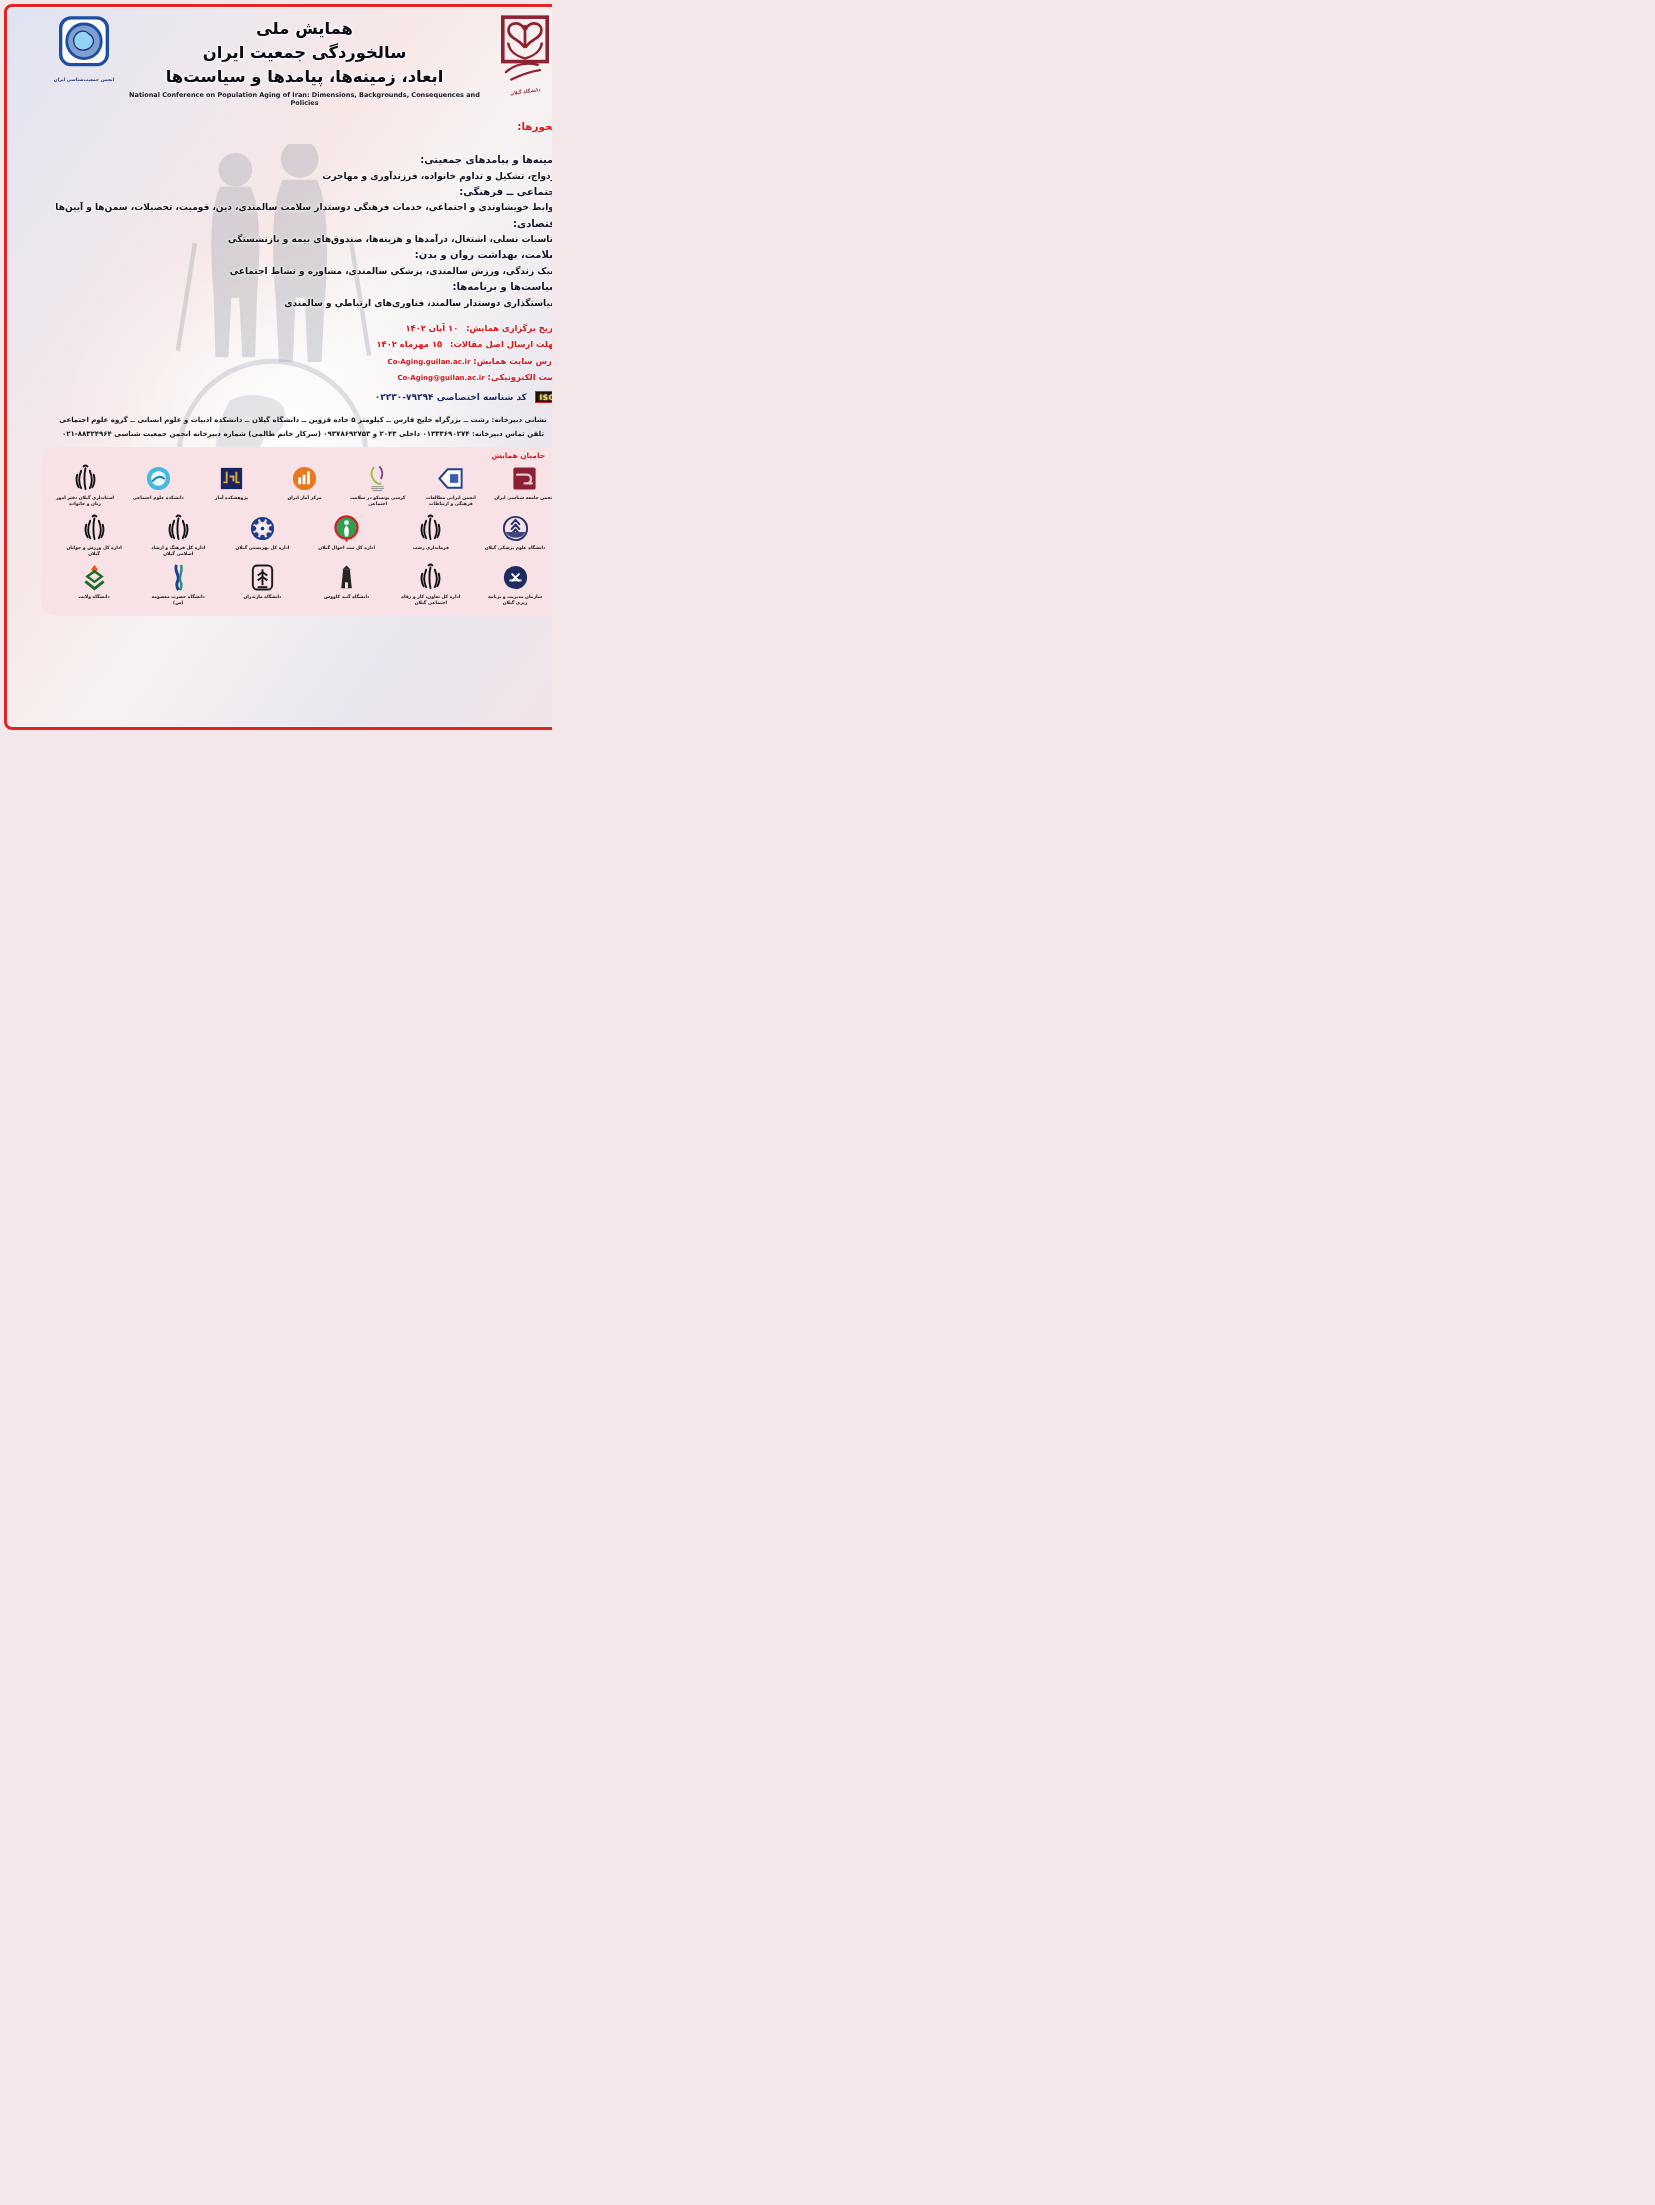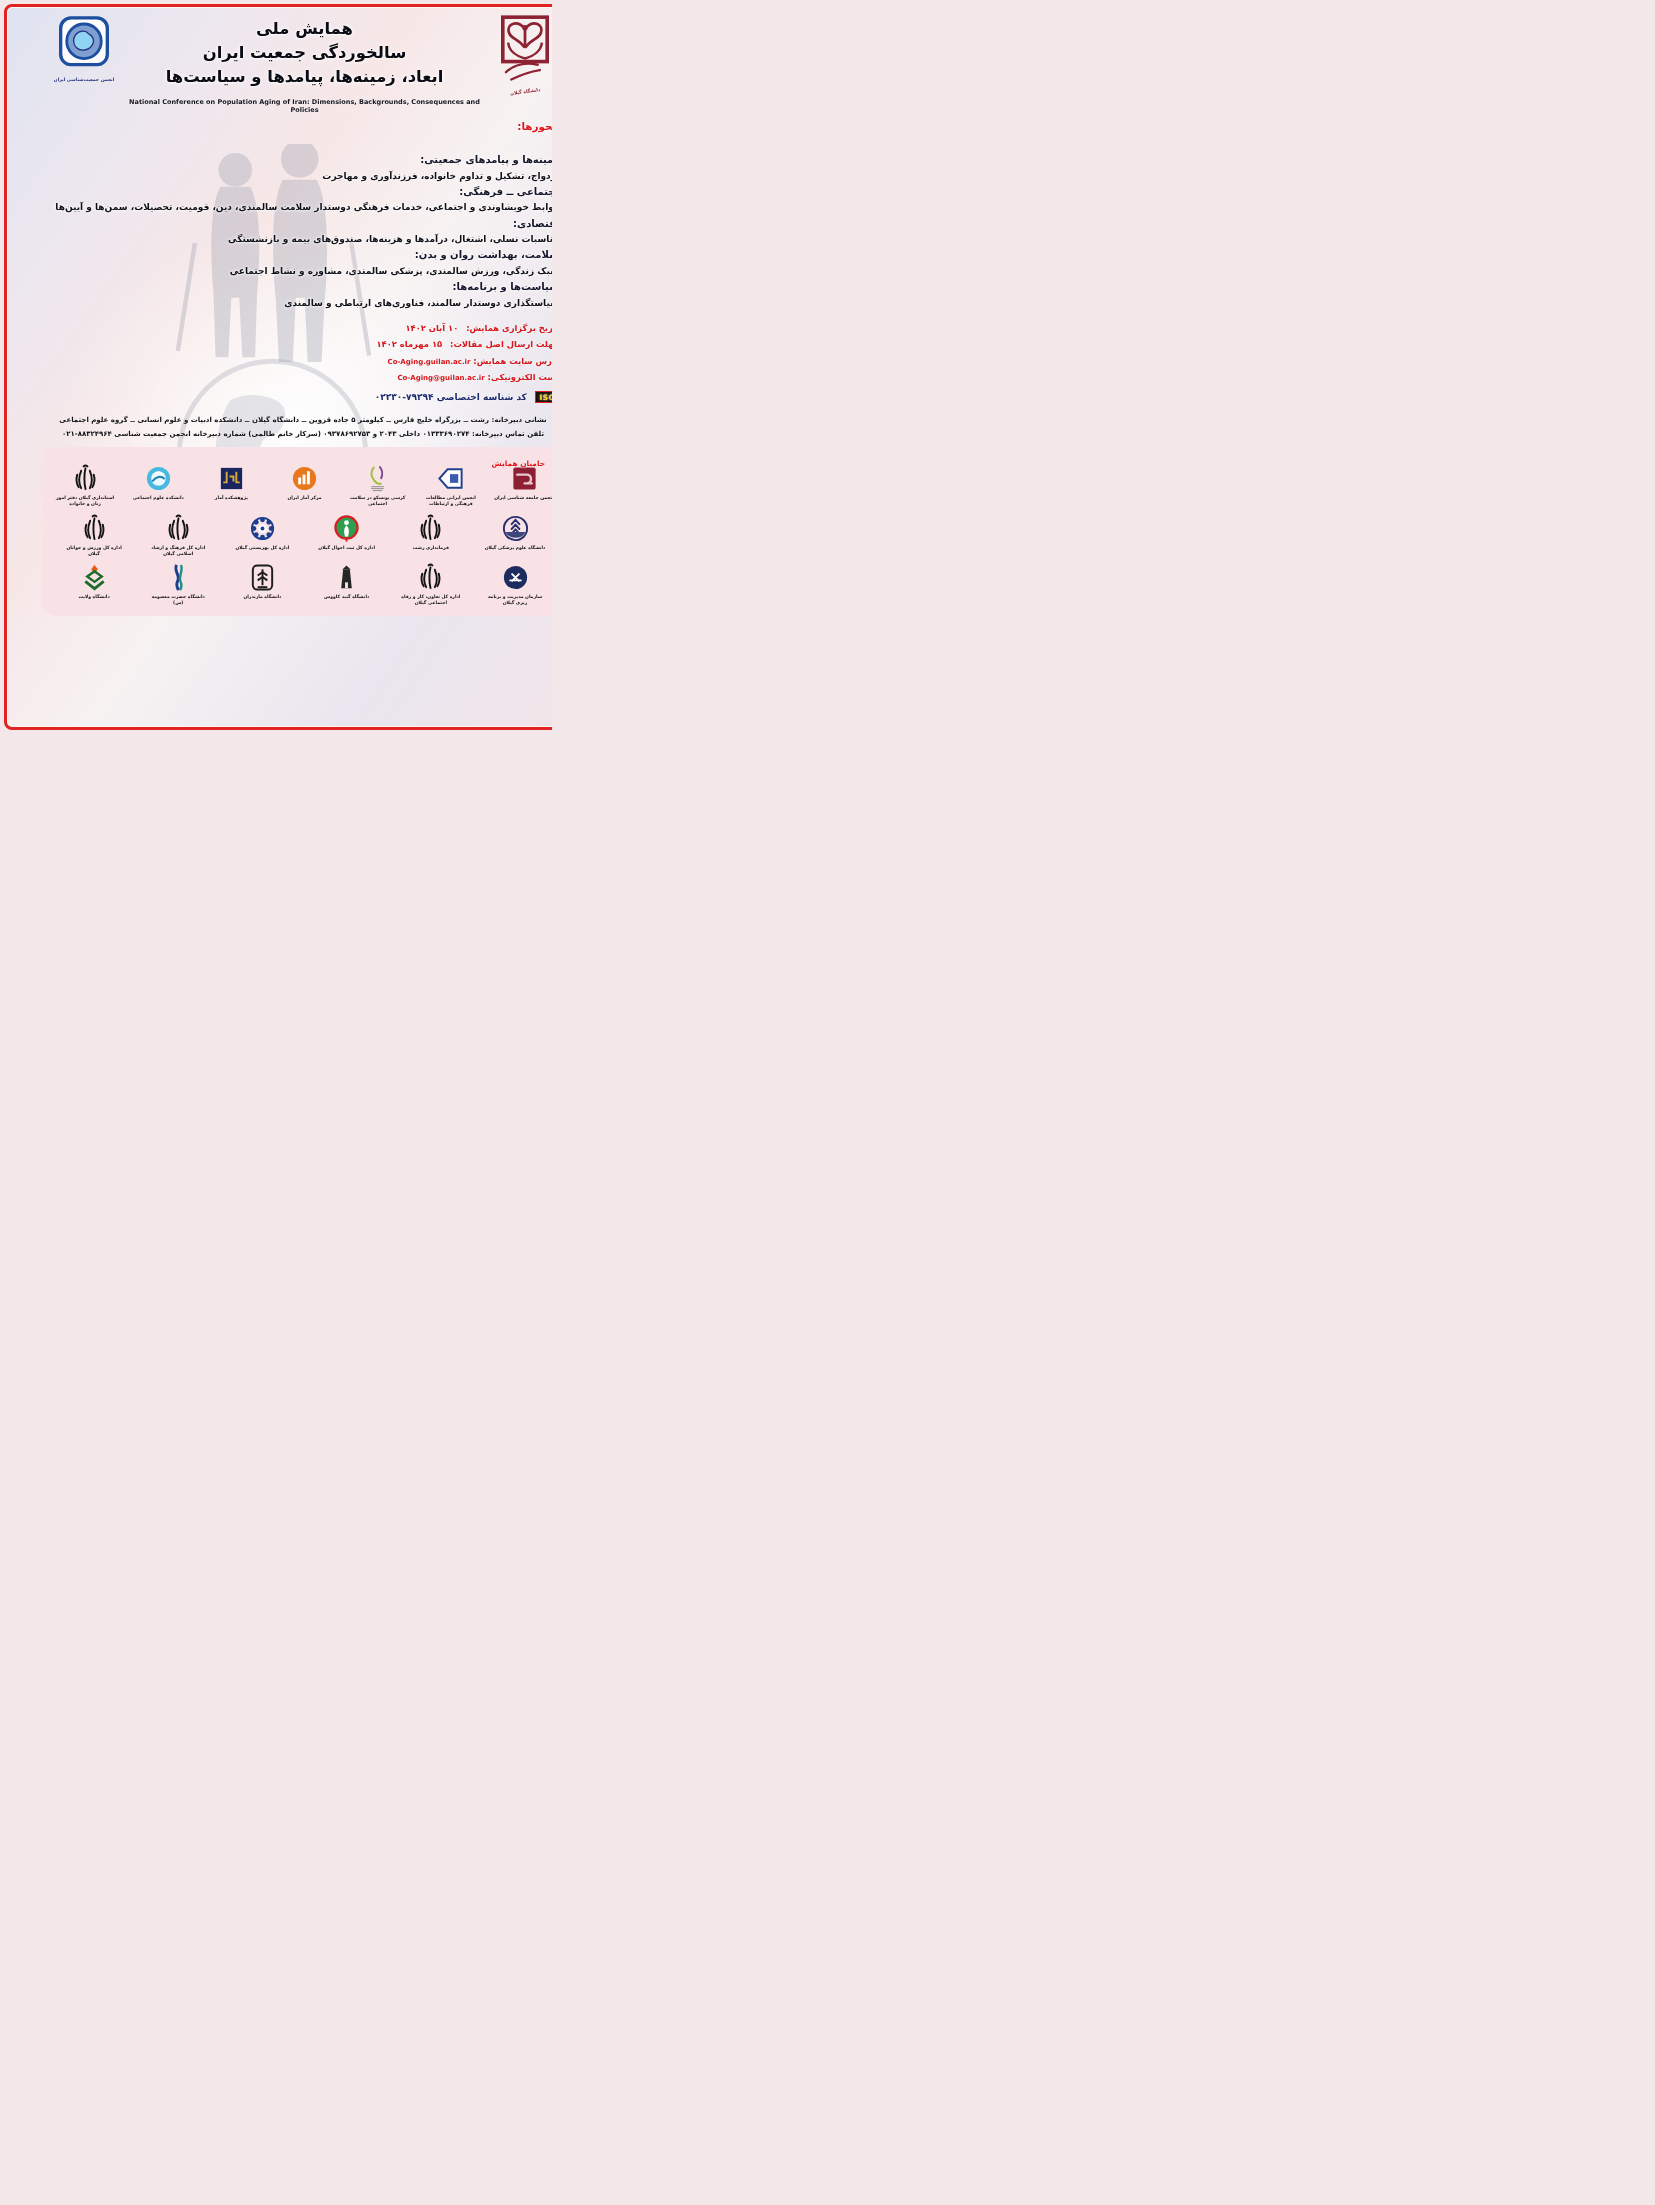--- a/index.html
+++ b/index.html
@@ -27,21 +27,21 @@
 
   
   header{display:flex;align-items:flex-start;padding:7px 11px 0 11px;min-height:102px;}
   .hlogo{display:flex;flex-direction:column;align-items:center;width:74px;flex:0 0 auto;}
   .hlogo .cap{font-size:4.5px;font-weight:bold;text-align:center;margin-top:1px;}
   .cap-pop{color:#27337f;}
   .cap-guilan{color:#8d2332;font-size:5.5px;transform:rotate(-8deg);}
   .titles{flex:1 1 auto;text-align:center;padding-top:3px;}
   .tline{font-size:16.4px;font-weight:bold;color:#0b0b14;line-height:1.45;
          text-shadow:0 0 2.5px #fff,0 0 4.5px #fff;}
-  .subtitle{direction:ltr;font-size:6.5px;font-weight:bold;color:#15151f;margin-top:10px;
+  .subtitle{direction:ltr;font-size:6.5px;font-weight:bold;color:#15151f;margin-top:3px;
             text-shadow:0 0 2px #fff;}
 
   
   main{padding:2px 14px 0 10px;}
   .axes-label{font-size:10.4px;font-weight:bold;color:#e3151b;margin:2px 0 20px;
               text-shadow:0 0 2px #e8fbff,0 0 3.5px #fff;}
   .sec-h{font-size:10px;font-weight:bold;color:#14142b;line-height:1.65;
          text-shadow:0 0 2px #fff,0 0 4px #fff;}
   .sec-b{font-size:9px;font-weight:bold;color:#101018;line-height:1.7;
          text-shadow:0 0 2px #fff,0 0 4px #fff;text-align:right;}
@@ -60,21 +60,21 @@
 
   
   footer{padding:3px 13px 0 10px;text-align:center;}
   .fline{font-size:7px;font-weight:bold;color:#0f0f12;line-height:2.0;
          text-shadow:0 0 1.5px #fff;}
   .fline .latin-num{direction:ltr;display:inline-block;}
 
   
   .panel{position:relative;background:#f8e2e6;border-radius:15px;margin:6px 5px 4px;
          padding:17px 12px 3px;min-height:149px;}
-  .panel-label{position:absolute;top:12px;right:23px;font-size:7.4px;font-weight:bold;color:#e3151b;
+  .panel-label{position:absolute;top:4px;right:23px;font-size:7.4px;font-weight:bold;color:#e3151b;
                text-shadow:0 0 2px #fff;}
   .srow{display:flex;justify-content:space-between;align-items:flex-start;margin-bottom:6px;}
   .srow2{padding:0 9px;}
   .cell{width:64px;display:flex;flex-direction:column;align-items:center;flex:0 0 auto;}
   .lg{width:29px;height:29px;display:flex;align-items:center;justify-content:center;}
   .lg svg{width:29px;height:29px;}
   .lbl{font-size:4.5px;font-weight:bold;color:#111;text-align:center;line-height:1.4;margin-top:2px;}
 </style>
 </head>
 <body>

